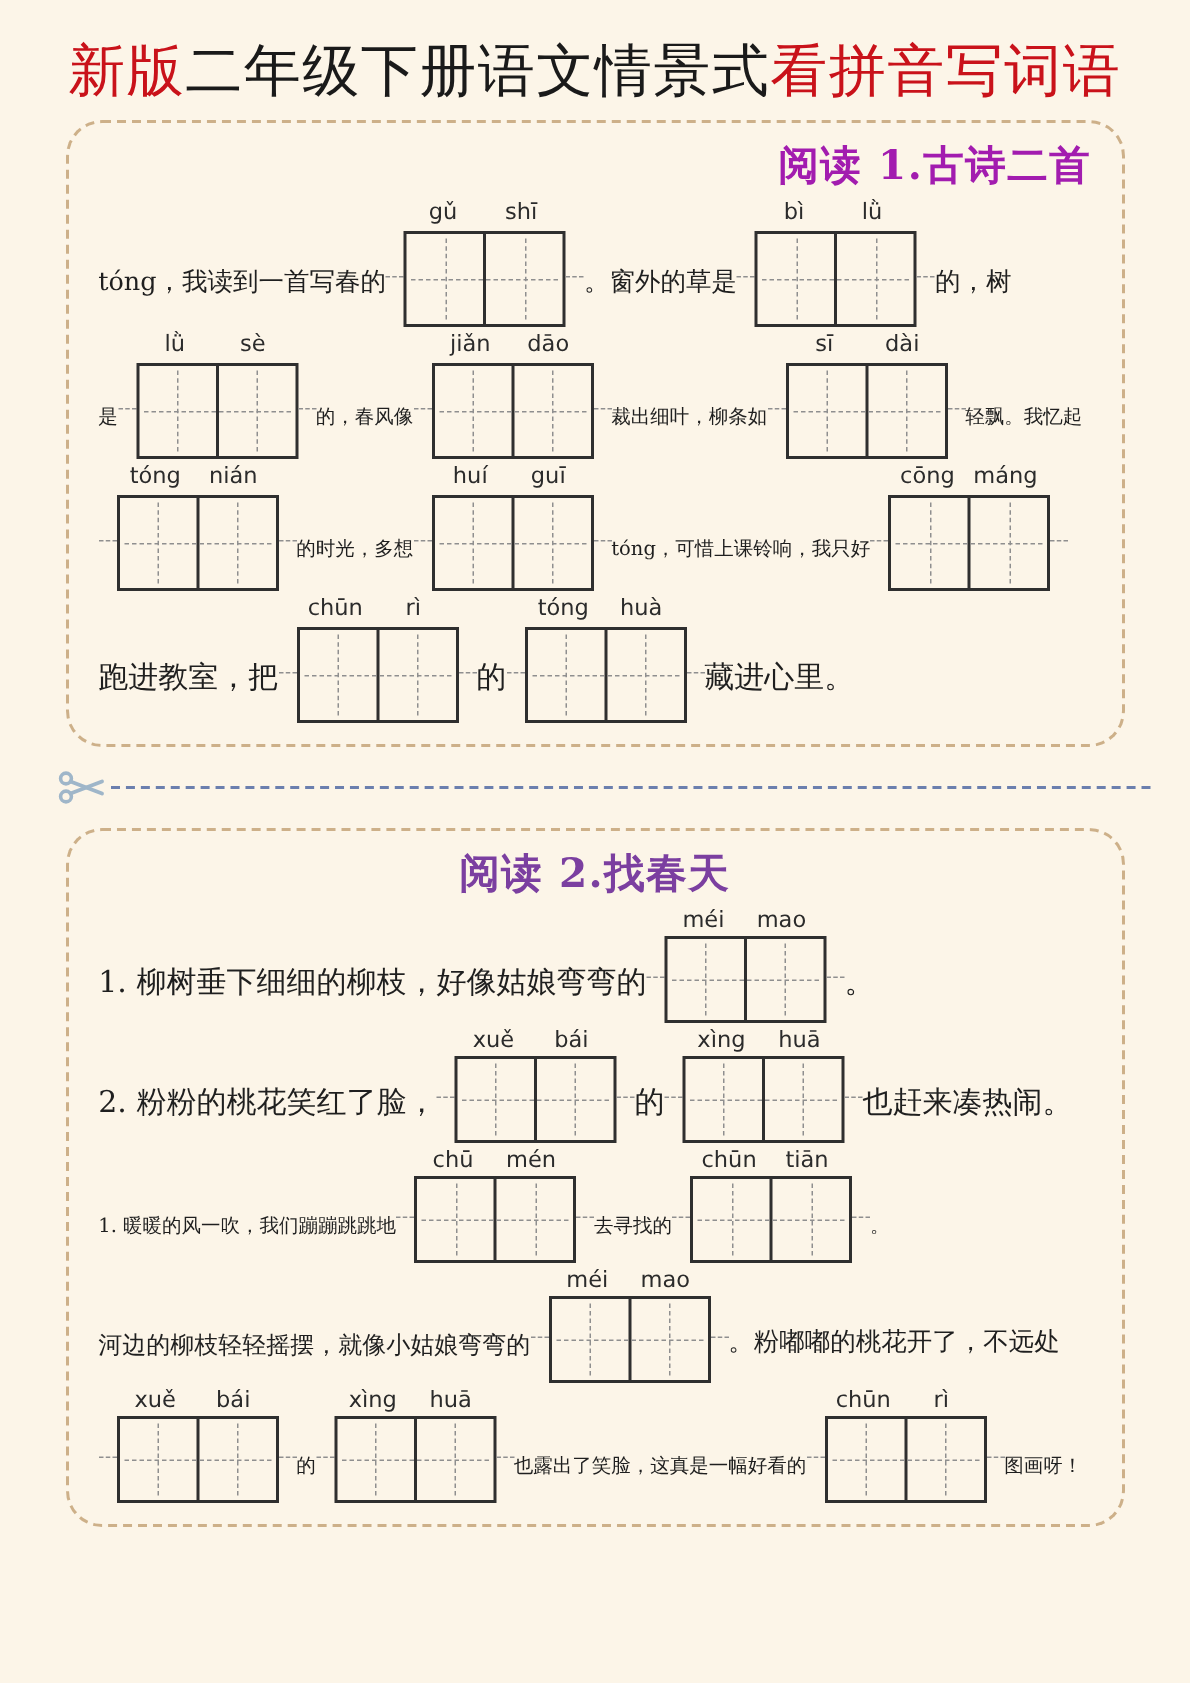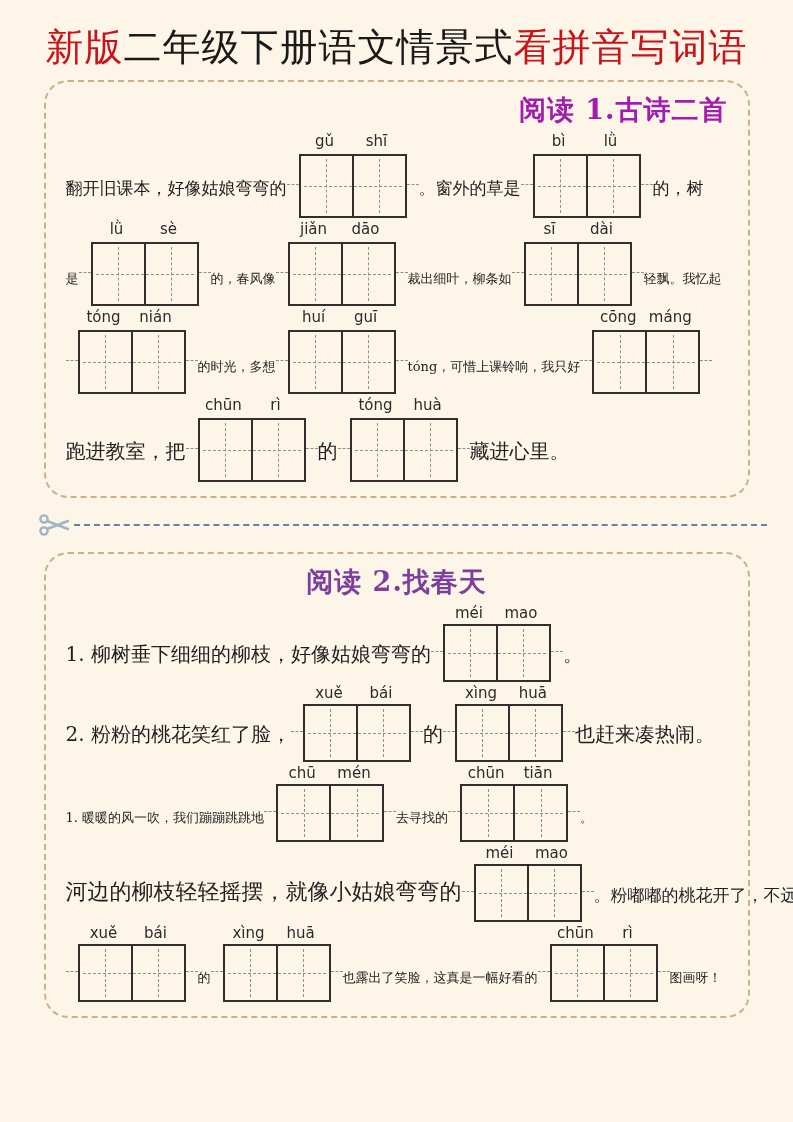--- a/index.html
+++ b/index.html
@@ -114,21 +114,21 @@
 <body>
 
 <div>
 
   <h1 class="page-title"><span style="color: rgb(201, 18, 26);">新版</span><span style="color: rgb(26, 26, 26);">二年级下册语文情景式</span><span style="color: rgb(201, 18, 26);">看拼音写词语</span></h1>
 
   <section class="panel">
     <div class="sec-title" style="color: #a21caf; text-align: right;">阅读 1.古诗二首</div>
     <div class="rows">
         <div class="row">
-          <span class="seg-text" style="font-size: 17px;">翻开旧课本，好像姑娘弯弯的</span>
+          <span class="seg-text" style="font-size: 17px;">tóng，我读到一首写春的</span>
           <span class="box-unit">
             <span class="pinyin">
               <span>gǔ</span>
               <span>shī</span>
             </span>
             <span class="wbox">
               <span class="cell"></span>
               <span class="cell"></span>
             </span>
           </span>
@@ -315,21 +315,21 @@
               <span>tiān</span>
             </span>
             <span class="wbox">
               <span class="cell"></span>
               <span class="cell"></span>
             </span>
           </span>
           <span class="seg-text" style="font-size: 13px;">。</span>
         </div>
         <div class="row">
-          <span class="seg-text" style="font-size: 22px;">河边的柳枝轻轻摇摆，就像小姑娘弯弯的</span>
+          <span class="seg-text" style="font-size: 16px;">河边的柳枝轻轻摇摆，就像小姑娘弯弯的</span>
           <span class="box-unit">
             <span class="pinyin">
               <span>méi</span>
               <span>mao</span>
             </span>
             <span class="wbox">
               <span class="cell"></span>
               <span class="cell"></span>
             </span>
           </span>

